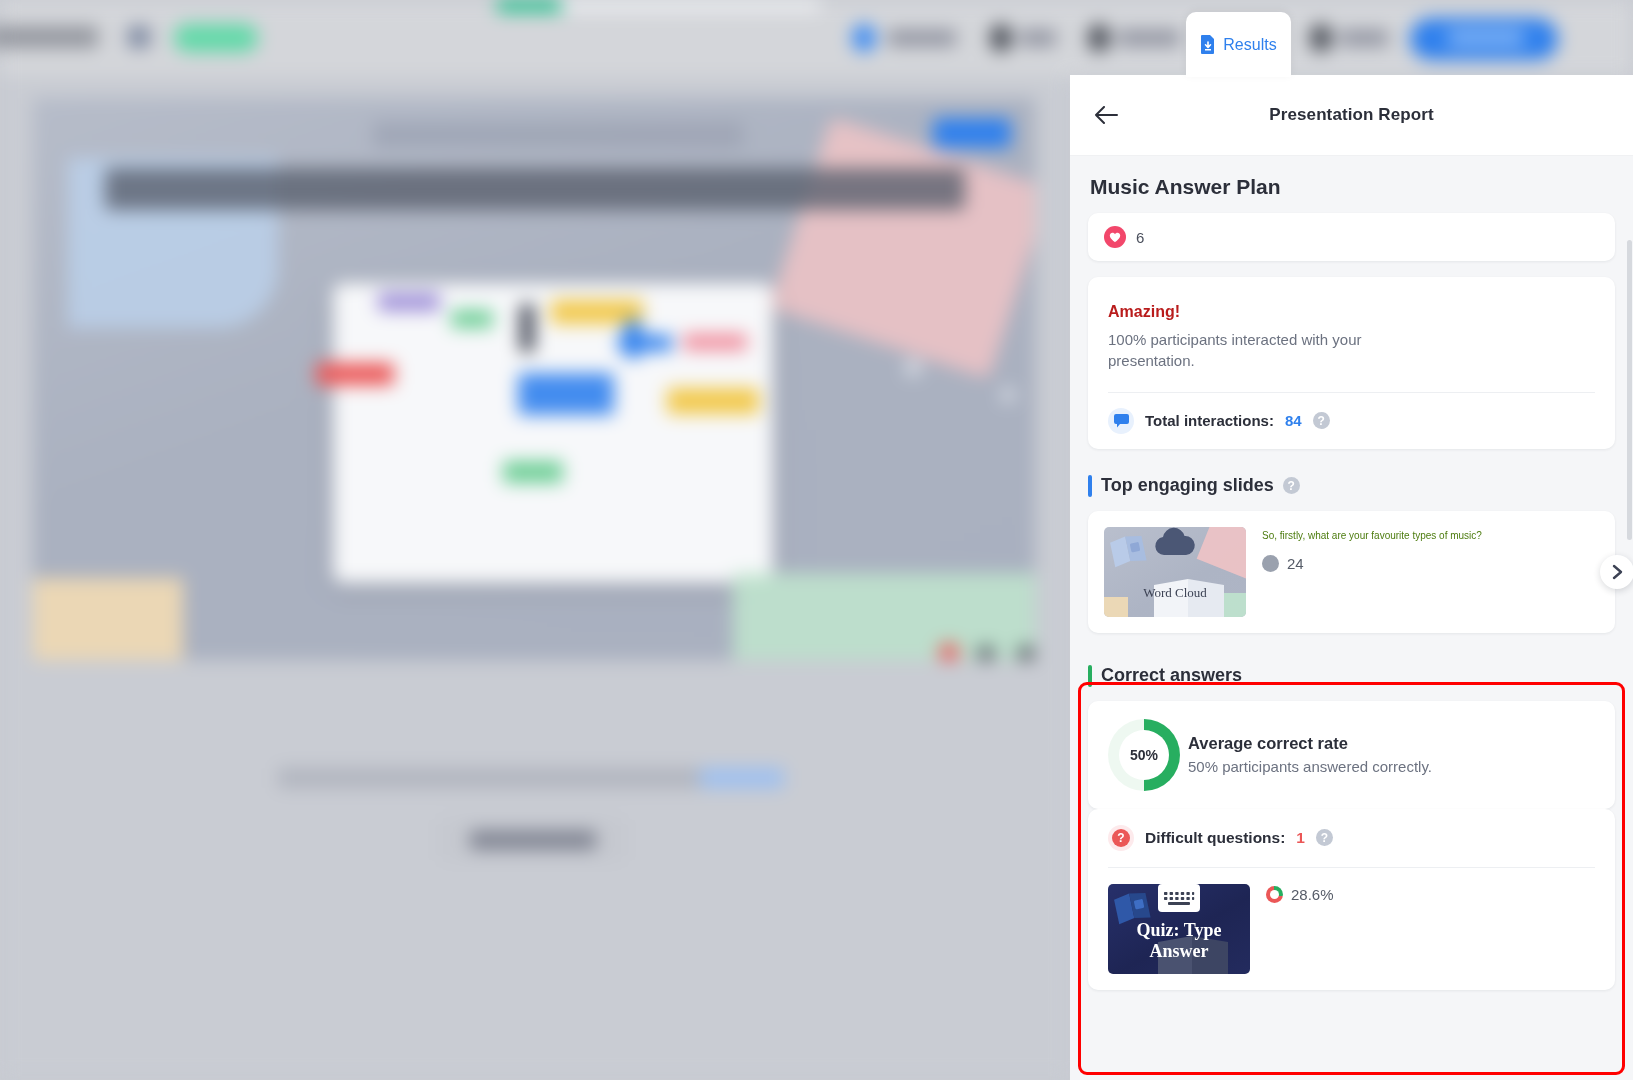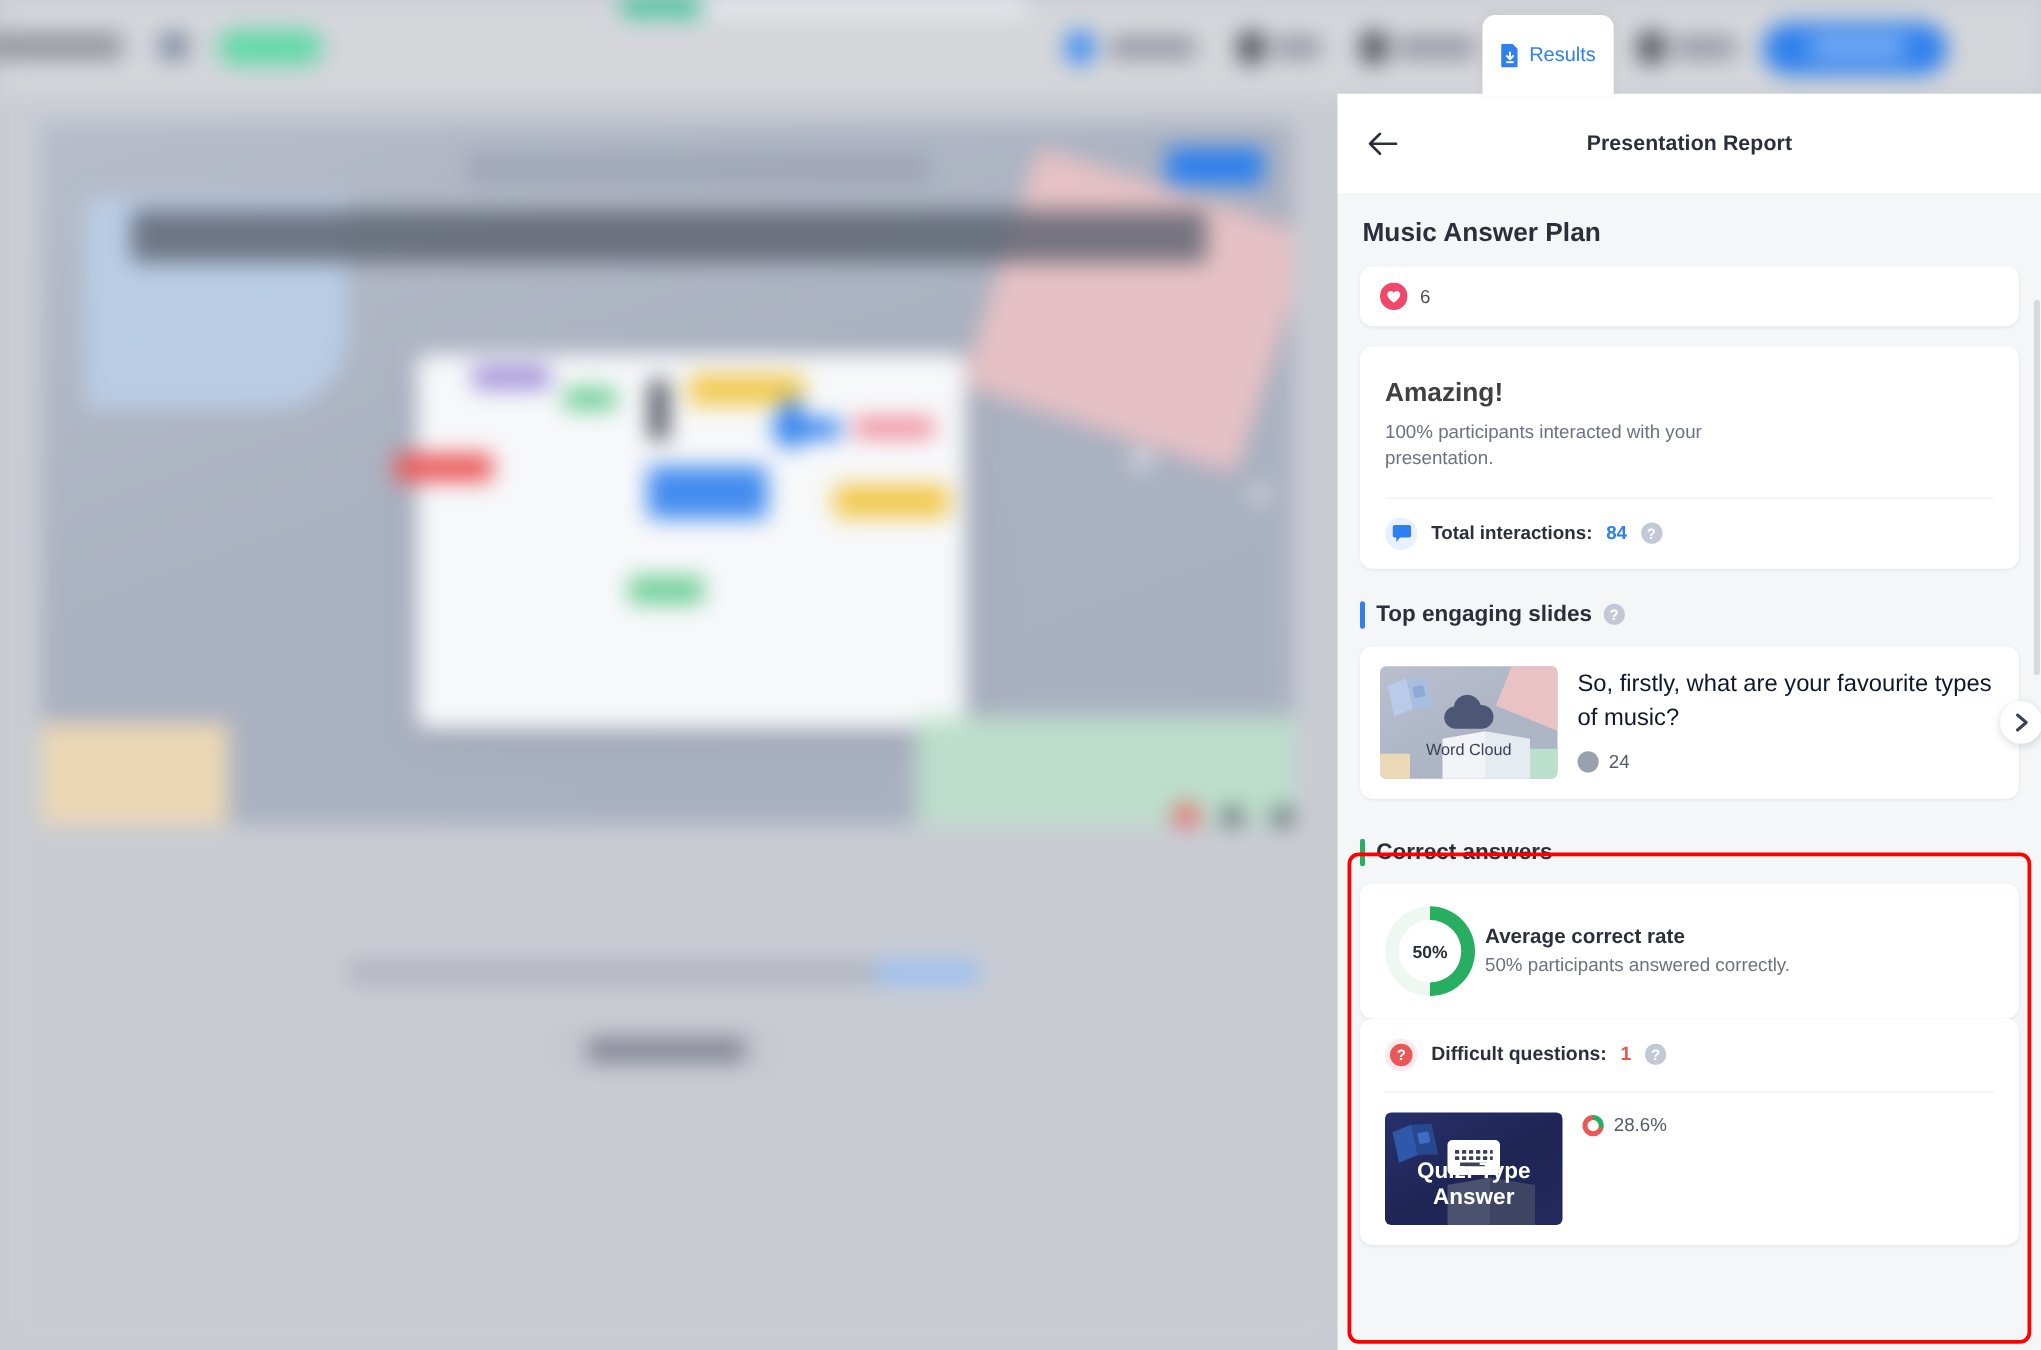--- a/index.html
+++ b/index.html
@@ -149,21 +149,21 @@
     width:92px; height:92px; border-radius:50%;
     background: conic-gradient(#2f80ed 0 100%, #eaf1fd 0 100%);
     display:flex; align-items:center; justify-content:center;
   }
   .donut-blue .hole {
     width:62px; height:62px; border-radius:50%; background:#fff;
     display:flex; align-items:center; justify-content:center;
     font-size:16px; font-weight:700; color:#2c2f3a;
   }
   .amazing-txt { padding-top:4px; }
-  .amazing-title { font-size:21px; font-weight:700; color:#404040; margin-bottom:8px;}
+  .amazing-title { font-size:16px; font-weight:700; color:#b91c1c; margin-bottom:8px;}
   .amazing-sub { font-size:15px; color:#6c7280; line-height:1.42; max-width:330px;}
   .divider { height:1px; background:#edeff2; }
   .interactions-row { display:flex; align-items:center; gap:11px; height:56px; }
   .bubble-ico {
     width:26px;height:26px;border-radius:50%;background:#e8f1fd;
     display:flex;align-items:center;justify-content:center;
   }
   .interactions-lbl { font-size:15px; font-weight:700; color:#2c2f3a;}
   .interactions-num { font-size:15px; font-weight:700; color:#2f80ed;}
   .help-ico { width:17px;height:17px;border-radius:50%;background:#c3c9d4;color:#fff;
@@ -173,21 +173,21 @@
   .sec-head { display:flex; align-items:center; gap:9px; padding: 6px 0 14px 0; }
   .sec-bar { width:4px; height:22px; border-radius:2px; }
   .sec-bar.blue { background:#2f80ed; }
   .sec-bar.green { background:#27ae60; }
   .sec-title { font-size:18px; font-weight:700; color:#2c2f3a;text-align:right; }
 
   .slide-card { display:flex; gap:16px; padding:16px; position:relative; margin-bottom:18px;}
   .thumb {
     width:142px; height:90px; flex:0 0 142px; border-radius:5px; position:relative;
     overflow:hidden;
-    display:flex; align-items:center; justify-content:center;
+    display:flex; justify-content:center;font-family:Liberation Serif, serif;
   }
   .thumb.light { background:linear-gradient(150deg,#b9bfcd 0%,#adb4c4 60%,#aeb5c5 100%); }
   .thumb.dark  { background:linear-gradient(150deg,#27306b 0%,#1e2554 55%,#232b5e 100%); }
   .thumb .tl-book { position:absolute; left:6px; top:8px; width:38px; height:30px;
       transform:rotate(-12deg); }
   .thumb .open-book { position:absolute; left:46px; bottom:-6px; width:78px; height:48px; }
   .thumb .corner-pink { position:absolute; right:-14px; top:-6px; width:56px; height:50px;
       background:#f0c3c5; transform:rotate(22deg); opacity:.9;}
   .thumb .corner-green{ position:absolute; right:-6px; bottom:-14px; width:62px; height:38px;
       background:#bfe3cd; opacity:.9;}
@@ -196,21 +196,21 @@
   .thumb .thumb-lbl {
     position:absolute; left:0; right:0; bottom:16px; text-align:center;
     font-size:13px; color:#3c4254; z-index:4;
   }
   .thumb.dark .thumb-lbl { color:#fff; font-weight:600; bottom:12px; font-size:18px;}
   .cloud-ico { width:44px; height:30px; position:relative; z-index:3; margin-bottom:16px;}
   .kbd-ico { width:42px; height:28px; background:#fff; border-radius:4px; z-index:3;
      display:flex;align-items:center;justify-content:center; margin-bottom:18px;}
 
   .slide-meta { flex:1; min-width:0; padding-top:2px;}
-  .slide-q { font-size:19px; color:#0f172a; line-height:1.42; margin-bottom:12px;}
+  .slide-q { font-size:10px; color:#4d7c0f; line-height:1.42; margin-bottom:12px;}
   .slide-stat { display:flex; align-items:flex-start; gap:8px; font-size:15px; color:#565c68;}
   .stat-bubble { width:17px;height:17px;border-radius:50%;background:#9aa1ae;
      display:flex;align-items:center;justify-content:center;}
   .mini-donut { width:17px; height:17px; border-radius:50%;
      background: conic-gradient(#27ae60 0 28.6%, #eb5757 28.6% 100%);
      display:flex;align-items:center;justify-content:center;}
   .mini-donut .mh { width:9px;height:9px;border-radius:50%;background:#fff;}
 
   .chev-btn {
     position:absolute; right:-19px; top:50%; transform:translateY(-50%);

